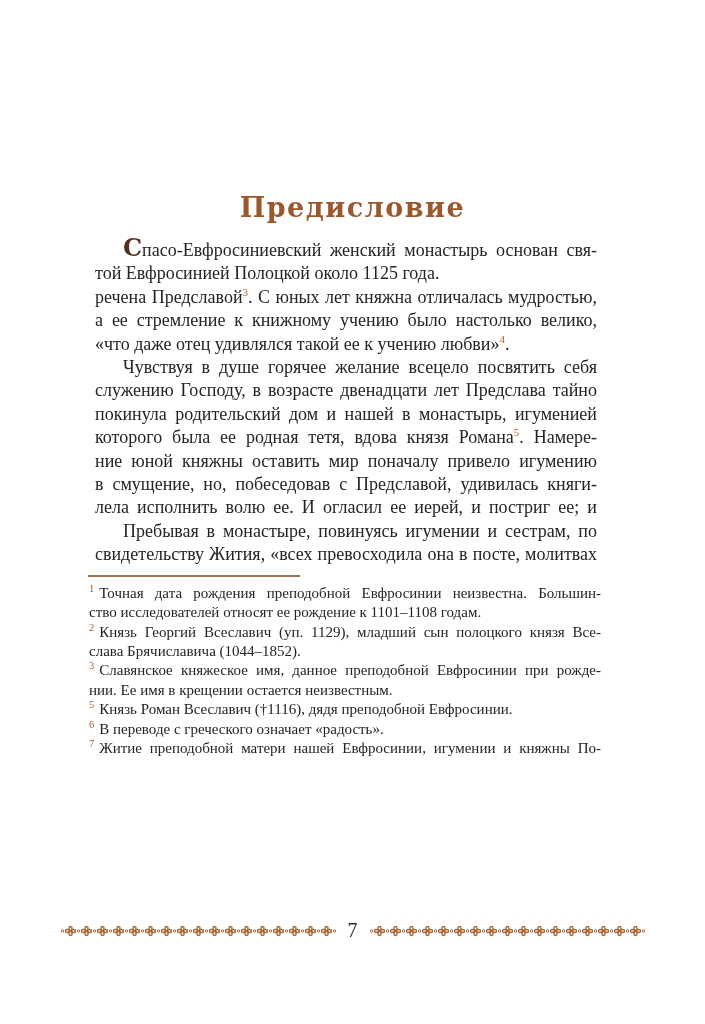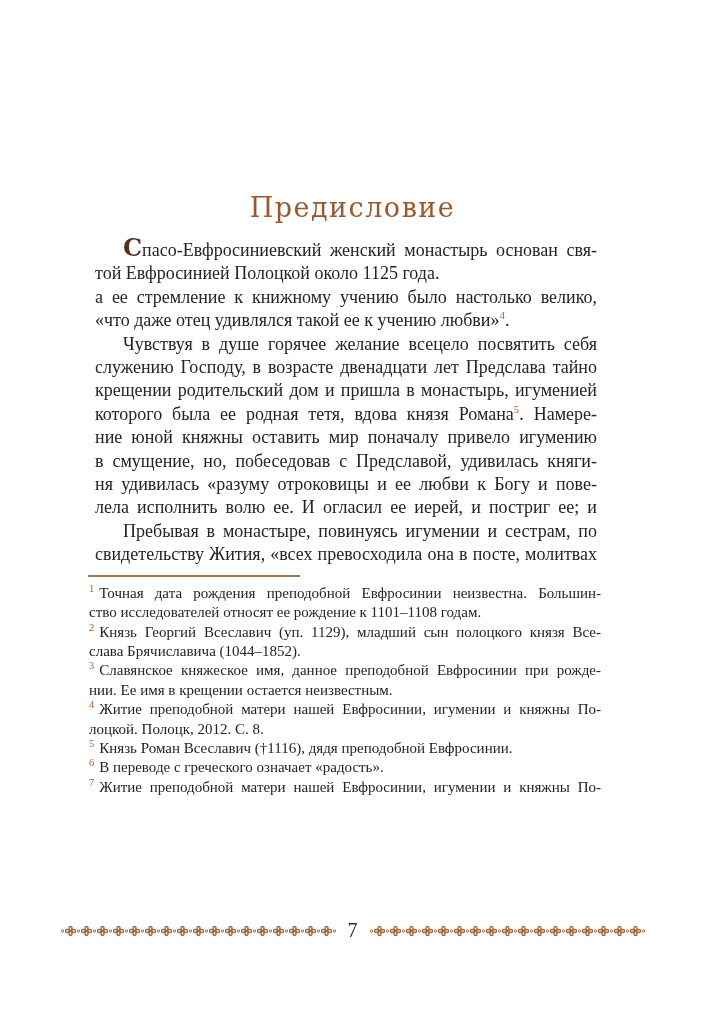--- a/index.html
+++ b/index.html
@@ -14,21 +14,21 @@
     background: #ffffff;
     color: #242424;
     overflow: hidden;
   }
   .title {
     margin: 0;
     padding-top: 192px;
     text-align: center;
     font-family: "DejaVu Serif", serif;
     font-size: 27px;
-    font-weight: 400;
+    font-weight: 700;
     letter-spacing: 1.5px;
     color: #99592d;
   }
   .body-text {
     margin: 13px 108px 0 95px;
     font-size: 18px;
     line-height: 23.4px;
   }
   .line { text-align: justify; }
   .line.jl { text-align-last: justify; }
@@ -83,31 +83,31 @@
 
 <div class="page">
   <h1 class="title">Предисловие</h1>
 
   <section class="body-text" id="body-text">
       <div>
         <div class="line jl indent"><span class="dropcap">С</span>пасо-Евфросиниевский женский монастырь основан свя-</div>
         <div class="line">той Евфросинией Полоцкой около 1125 года.</div>
       </div>
       <div>
+        <div class="line jl">речена Предславой<sup class="ref">3</sup>. С юных лет княжна отличалась мудростью,</div>
         <div class="line jl">а ее стремление к книжному учению было настолько велико,</div>
         <div class="line">«что даже отец удивлялся такой ее к учению любви»<sup class="ref">4</sup>.</div>
       </div>
       <div>
         <div class="line jl indent">Чувствуя в душе горячее желание всецело посвятить себя</div>
         <div class="line jl">служению Господу, в возрасте двенадцати лет Предслава тайно</div>
-        <div class="line jl">крещении родительский дом и пришла в монастырь, игуменией</div>
+        <div class="line jl">покинула родительский дом и нашей в монастырь, игуменией</div>
         <div class="line jl">которого была ее родная тетя, вдова князя Романа<sup class="ref">5</sup>. Намере-</div>
         <div class="line jl">ние юной княжны оставить мир поначалу привело игумению</div>
         <div class="line jl">в смущение, но, побеседовав с Предславой, удивилась княги-</div>
-        <div class="line jl">ня удивилась «разуму отроковицы и ее любви к Богу и пове-</div>
         <div class="line jl">лела исполнить волю ее. И огласил ее иерей, и постриг ее; и</div>
       </div>
       <div>
         <div class="line jl indent">Пребывая в монастыре, повинуясь игумении и сестрам, по</div>
         <div class="line jl">свидетельству Жития, «всех превосходила она в посте, молитвах</div>
       </div>
     </section>
 
   <div class="fn-sep"></div>
 
@@ -118,24 +118,20 @@
       </div>
       <div>
         <div class="line jl"><sup class="fnm">2</sup>Князь Георгий Всеславич (уп. 1129), младший сын полоцкого князя Все-</div>
         <div class="line">слава Брячиславича (1044–1852).</div>
       </div>
       <div>
         <div class="line jl"><sup class="fnm">3</sup>Славянское княжеское имя, данное преподобной Евфросинии при рожде-</div>
         <div class="line">нии. Ее имя в крещении остается неизвестным.</div>
       </div>
       <div>
-        <div class="line jl"><sup class="fnm">4</sup>Житие преподобной матери нашей Евфросинии, игумении и княжны По-</div>
-        <div class="line">лоцкой. Полоцк, 2012. С. 8.</div>
-      </div>
-      <div>
         <div class="line"><sup class="fnm">5</sup>Князь Роман Всеславич (†1116), дядя преподобной Евфросинии.</div>
       </div>
       <div>
         <div class="line"><sup class="fnm">6</sup>В переводе с греческого означает «радость».</div>
       </div>
       <div>
         <div class="line jl"><sup class="fnm">7</sup>Житие преподобной матери нашей Евфросинии, игумении и княжны По-</div>
       </div>
     </section>
 

